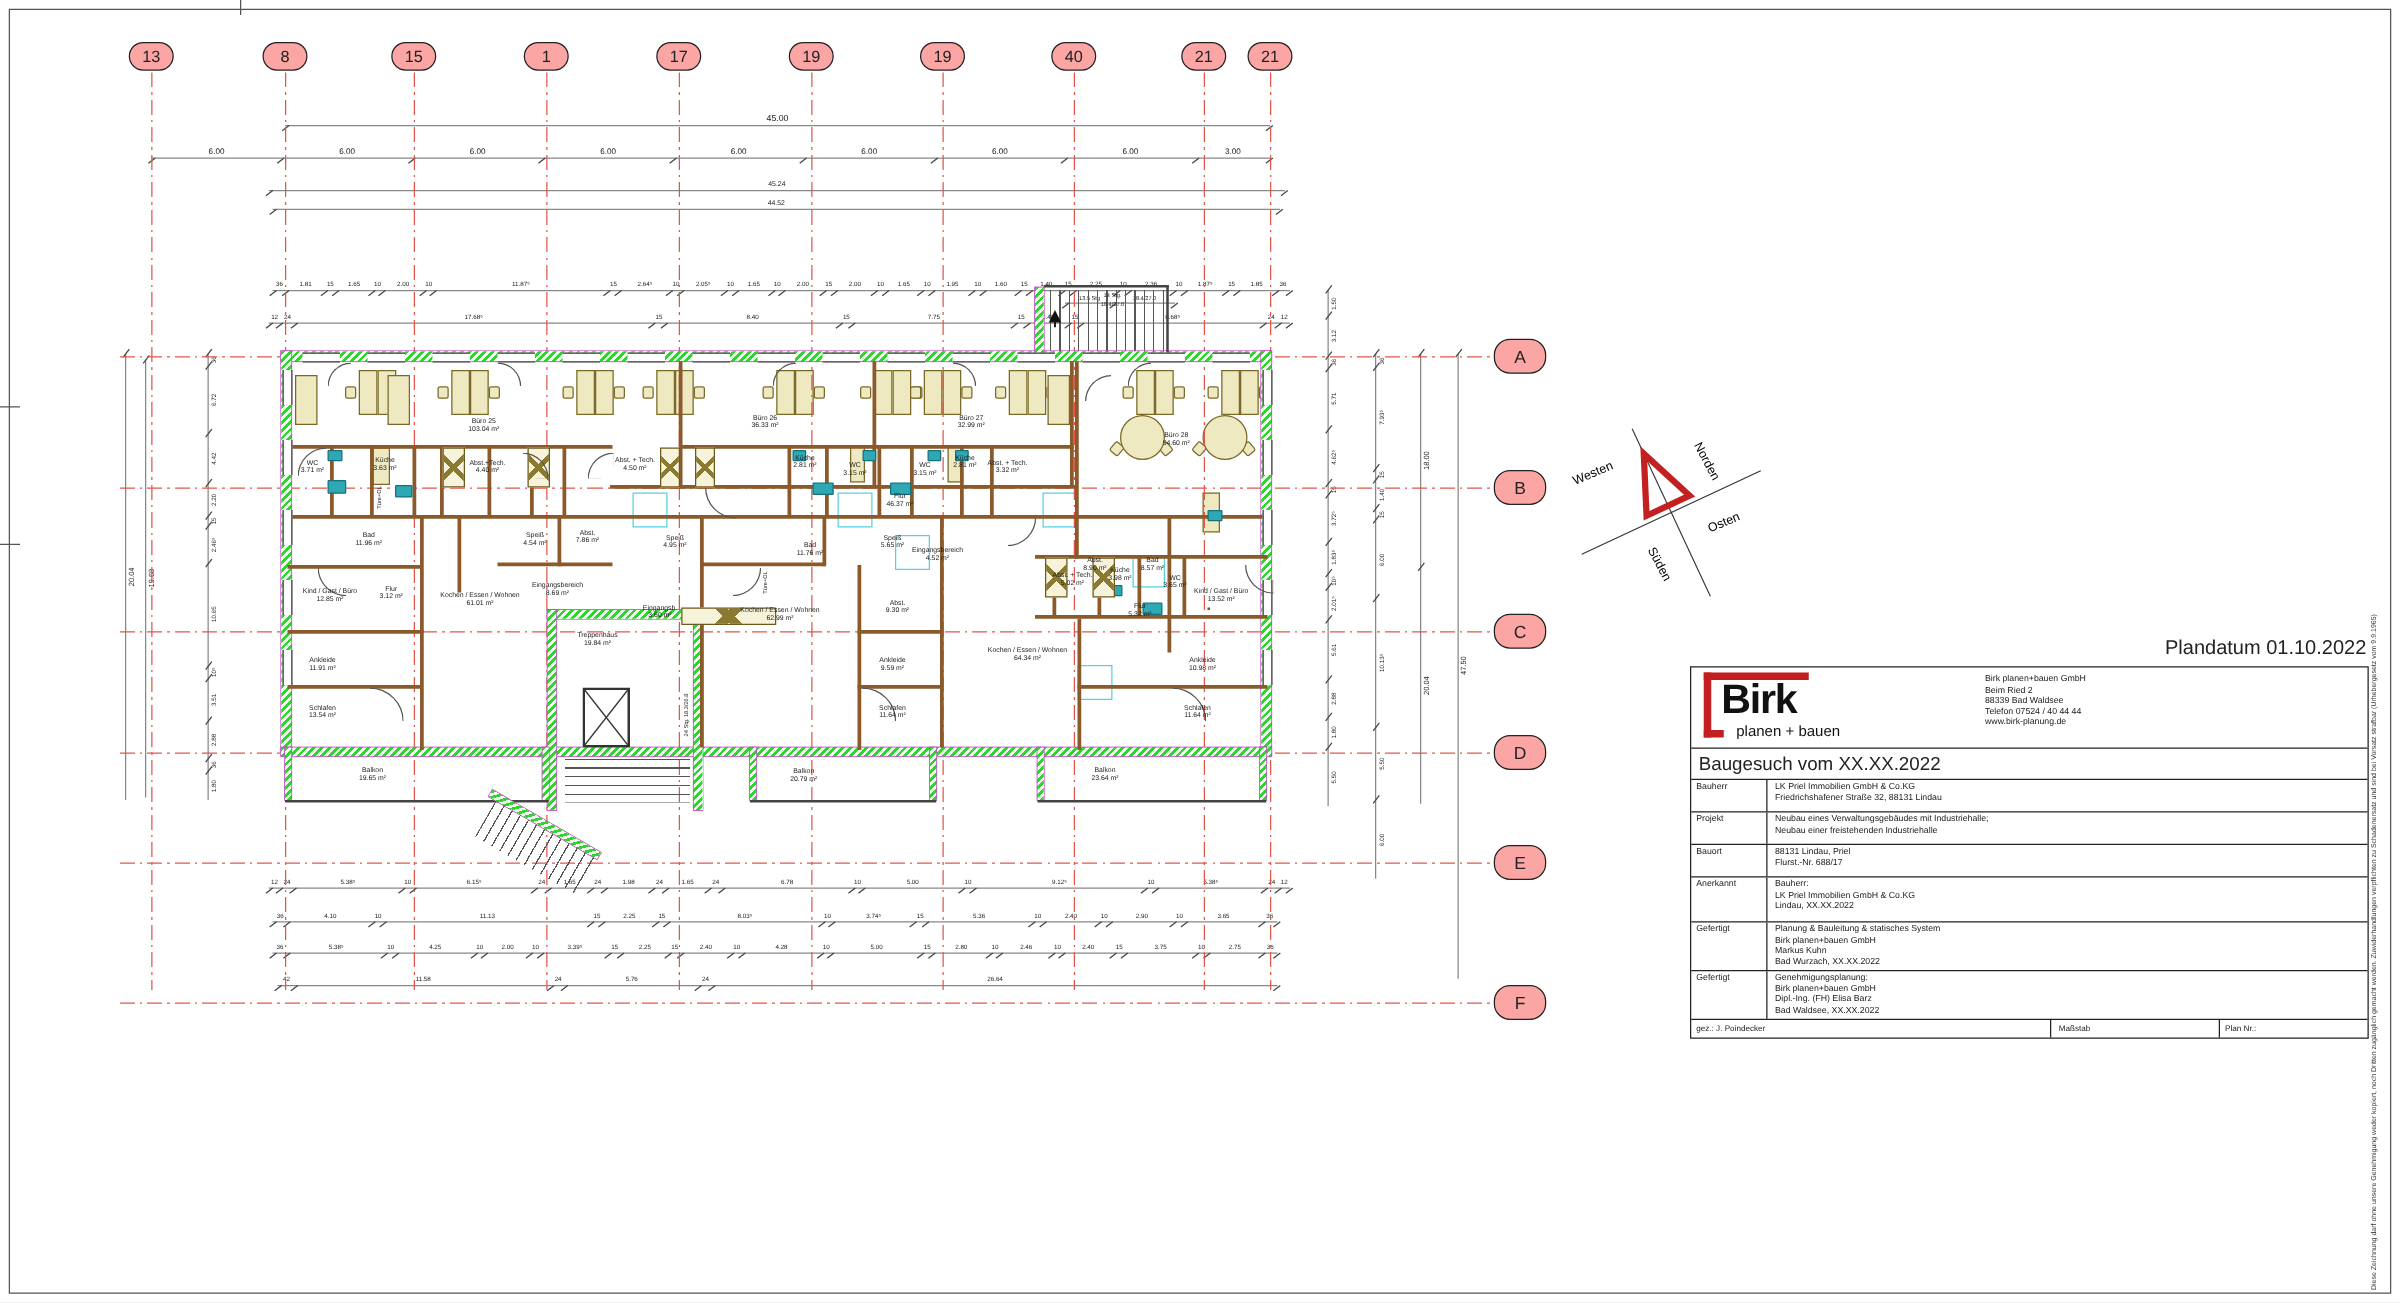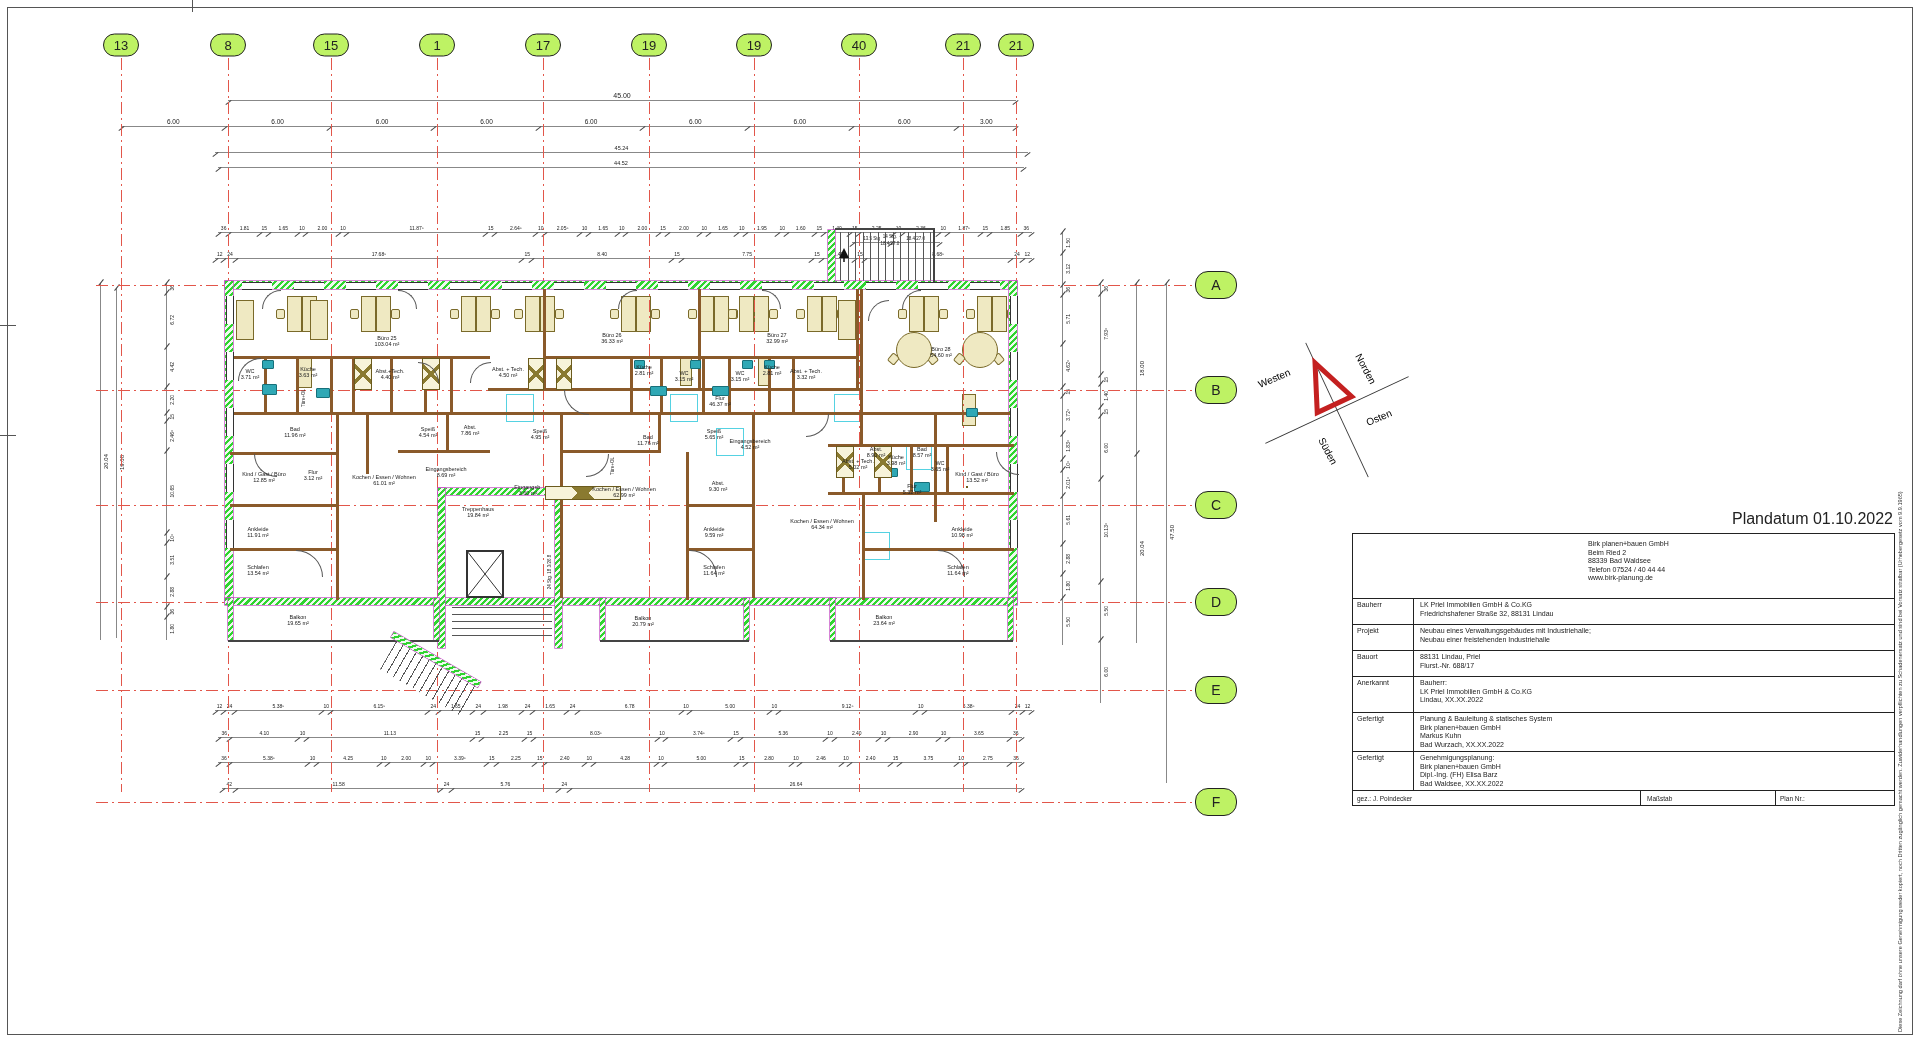--- a/index.html
+++ b/index.html
@@ -5,21 +5,21 @@
   html,body{margin:0;padding:0;background:#e8e8e8}
   .sheet{position:relative;width:1920px;height:1042px;background:#fff;overflow:hidden;
          font-family:"Liberation Sans",sans-serif;color:#222}
   .frame{position:absolute;left:7px;top:7px;right:7px;bottom:7px;border:1px solid #555;pointer-events:none}
   .mark{position:absolute;background:#555}
   
   .vgrid{position:absolute;width:1px;z-index:8;
     background:repeating-linear-gradient(to bottom,#e2564a 0 12px,transparent 12px 16px,#e2564a 16px 18px,transparent 18px 22px)}
   .hgrid{position:absolute;height:1px;z-index:8;
     background:repeating-linear-gradient(to right,#e2564a 0 12px,transparent 12px 16px,#e2564a 16px 18px,transparent 18px 22px)}
-  .bubble{position:absolute;border:1.3px solid #222;border-radius:13px;background:#bef264;z-index:9;
+  .bubble{position:absolute;border:1.3px solid #222;border-radius:13px;background:#fca5a5;z-index:9;
     display:flex;align-items:center;justify-content:center;transform:translate(-50%,-50%);font-size:13px}
   
   .dim{position:absolute;display:flex;font-size:5px;color:#222;z-index:6}
   .dim-h{border-bottom:1px solid #888;align-items:flex-end}
   .dim-h .seg{position:relative;text-align:center;display:flex;align-items:flex-end;justify-content:center}
   .dim-h .seg span{white-space:nowrap;margin-bottom:1px;padding:0 1px}
   .dim-h .seg::after{content:"";position:absolute;right:-3px;bottom:-3px;width:7px;height:1px;background:#444;transform:rotate(-38deg)}
   .dim-h::before{content:"";position:absolute;left:-3px;bottom:-3px;width:7px;height:1px;background:#444;transform:rotate(-38deg)}
   .dim-v{flex-direction:column;border-left:1px solid #888}
   .dim-v .seg{position:relative;display:flex;align-items:center;justify-content:center}
@@ -1106,28 +1106,36 @@
     </g>
     <text font-size="10" transform="translate(103 26) rotate(62)">Norden</text>
     <text font-size="10" transform="translate(8 58) rotate(-23)">Westen</text>
     <text font-size="10" transform="translate(116 96) rotate(-23)">Osten</text>
     <text font-size="10" transform="translate(66 110) rotate(62)">Süden</text>
   </svg>
 
   <div class="plandatum">Plandatum 01.10.2022</div>
   <div class="tb">
     <div class="tb-logo">
+      <div class="logo-wrap">
+        <div class="rb" style="left:0;top:0;width:84px;height:6px"></div>
+        <div class="rb" style="left:0;top:0;width:6px;height:52px"></div>
+        <div class="rb" style="left:0;top:46px;width:16px;height:6px"></div>
+        <div class="logo-txt">Birk</div>
+        <div class="logo-tag">planen + bauen</div>
+      </div>
       <div class="addr" id="addrBlock">
           <div>Birk planen+bauen GmbH</div>
           <div>Beim Ried 2</div>
           <div>88339 Bad Waldsee</div>
           <div>Telefon 07524 / 40 44 44</div>
           <div>www.birk-planung.de</div>
         </div>
     </div>
+    <div class="tb-title">Baugesuch vom XX.XX.2022</div>
     <div id="tbRows">
         <div class="tb-row" style="height: 25px;">
           <div class="lab">Bauherr</div>
           <div class="cont">
             <div>LK Priel Immobilien GmbH &amp; Co.KG</div>
             <div>Friedrichshafener Straße 32, 88131 Lindau</div>
           </div>
         </div>
         <div class="tb-row" style="height: 25px;">
           <div class="lab">Projekt</div>

